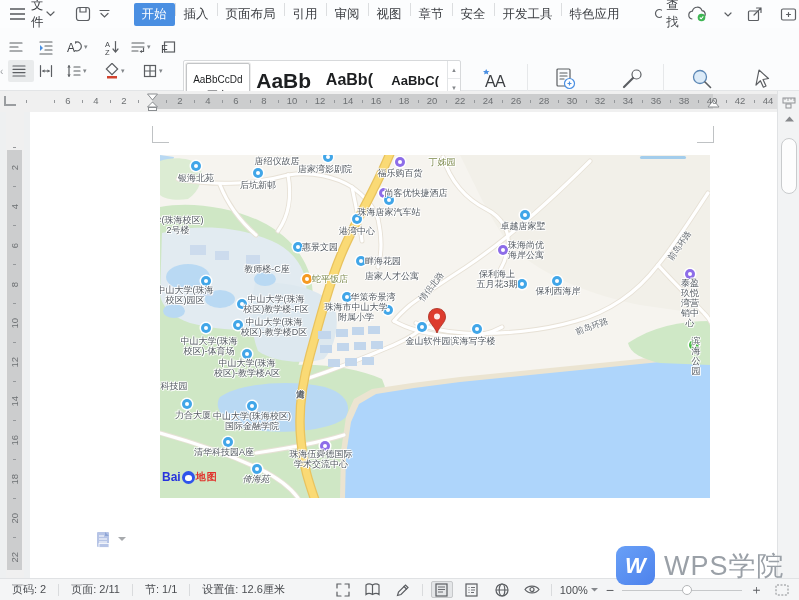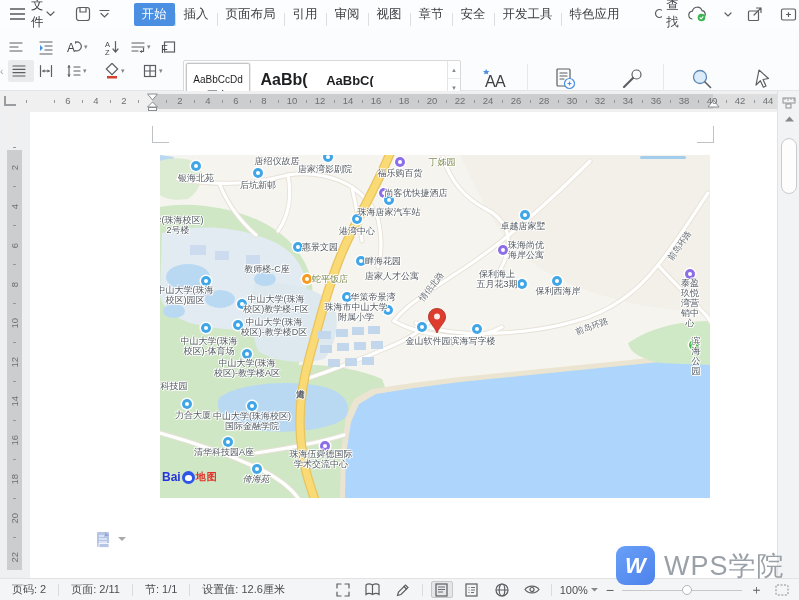--- a/index.html
+++ b/index.html
@@ -3,21 +3,21 @@
 <meta charset="utf-8">
 <style>
   * { margin:0; padding:0; box-sizing:border-box; }
   html,body { width:799px; height:600px; overflow:hidden; font-family:"Liberation Sans",sans-serif; background:#fff; position:relative; }
   .abs { position:absolute; }
 
   
   #titlebar { left:0; top:0; width:799px; height:28px; background:#fcfdfe; display:flex; align-items:center; padding:0 8px; font-size:12.5px; color:#3a3d41; }
   .tb-ic { display:inline-flex; align-items:center; justify-content:center; width:20px; height:20px; margin:0 2px; }
   .tb-div { width:1px; height:16px; background:#e2e4e6; margin:0 8px; }
-  #menu-tabs { display:flex; align-items:flex-end; margin-left:6px; }
+  #menu-tabs { display:flex; align-items:flex-start; margin-left:6px; }
   .tab { padding:3px 8px; border-radius:2px; cursor:default; white-space:nowrap; }
   .tab.active { background:#4a8fe2; color:#fff; }
   .tabsep { width:1px; height:13px; background:#dcdee0; }
   #searchbox { display:flex; align-items:center; gap:4px; margin-left:26px; color:#45484c; }
   #tb-right { margin-left:auto; display:flex; align-items:center; gap:9px; color:#56595d; }
 
   
   #ribbon { left:0; top:28px; width:799px; height:63px; background:#fbfcfd; border-bottom:1px solid #e3e5e7; }
   #collapse-left { left:0; top:58px; width:8px; height:26px; color:#9a9da1; font-size:10px; display:flex; align-items:center; }
   .pbtn { position:absolute; width:26px; height:22px; display:flex; align-items:center; }
@@ -255,20 +255,24 @@
         <rect x="2.5" y="2.5" width="11" height="11" class="ic-stroke"></rect>
         <path d="M8,2.5v11M2.5,8h11" class="ic-stroke"></path>
       </svg>
       <span class="dd">▾</span>
   </span>
 
   <div id="styles-gallery" class="abs">
     <div class="style-cell selected">
         <div class="style-prev" style="font-size: 10px; font-weight: normal;">AaBbCcDd</div>
         <div class="style-name">正文</div>
+      </div>
+      <div class="style-cell">
+        <div class="style-prev" style="font-size: 21px; font-weight: bold;">AaBb</div>
+        <div class="style-name">标题 1</div>
       </div>
       <div class="style-cell">
         <div class="style-prev" style="font-size: 16px; font-weight: bold;">AaBb(</div>
         <div class="style-name">标题 2</div>
       </div>
       <div class="style-cell">
         <div class="style-prev" style="font-size: 13px; font-weight: bold;">AaBbC(</div>
         <div class="style-name">标题 3</div>
       </div>
       <div id="style-scroll">

